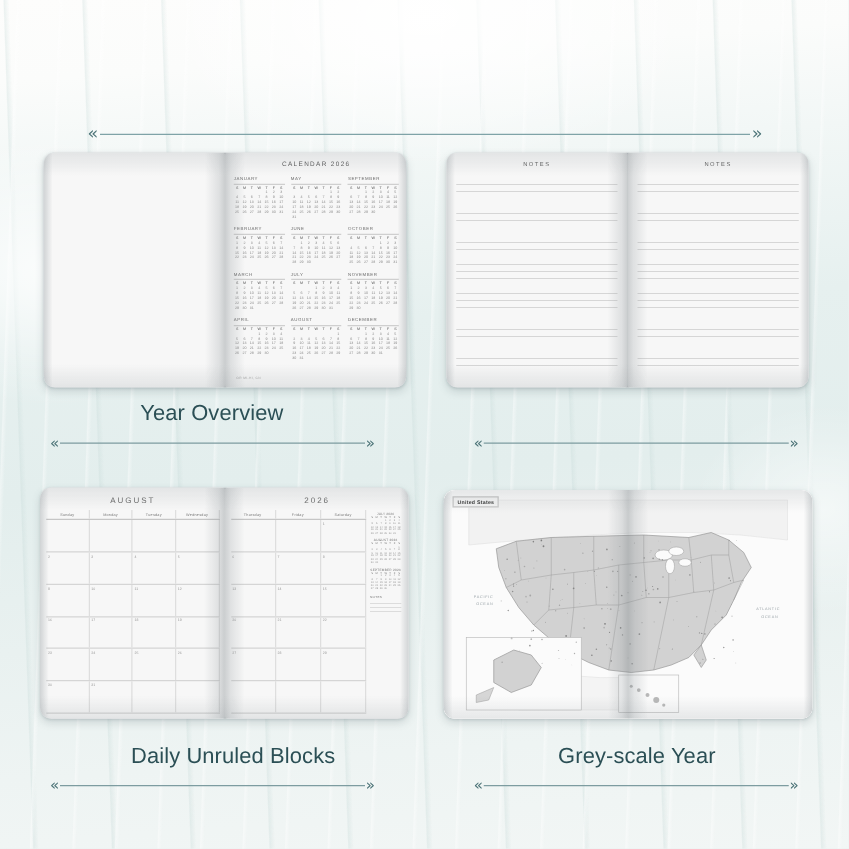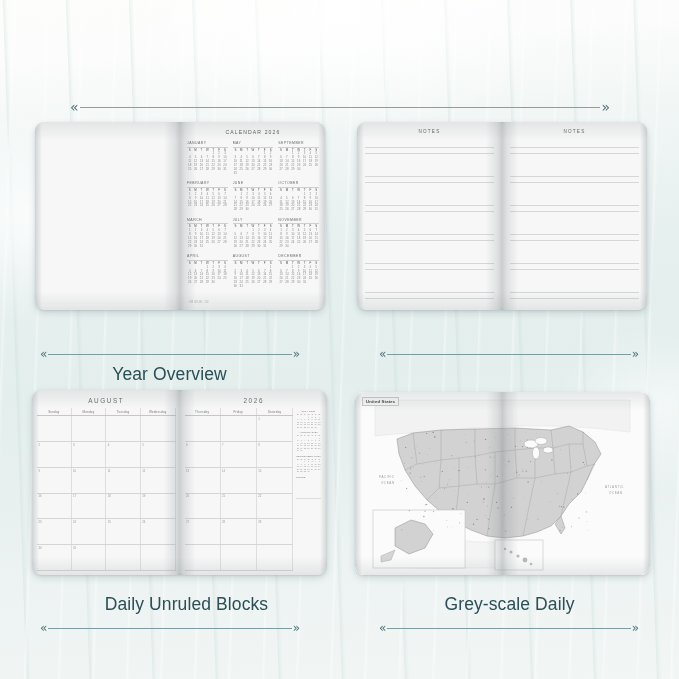--- a/index.html
+++ b/index.html
@@ -751,21 +751,21 @@
                   <span>30</span>
                   <span>31</span>
                 </div>
               </div>
             </div>
           <div class="fineprint">OR MI-HI, CN</div>
         </div>
       </div>
     </div>
   </div>
-  <div class="caption" style="left:0px; top:320px;margin-top:44px;">Year Overview</div>
+  <div class="caption" style="left:0px; top:320px;">Year Overview</div>
   <div class="divider cap" style="left:40px; top:348px;">
     <span class="chev l">«</span>
     <span class="line"></span>
     <span class="chev r">»</span>
   </div>
 
   <div class="shot" style="left:357px; top:122px; width:290px; height:188px;">
     <div class="book">
       <div class="pg left">
         <div class="notespage">
@@ -1320,20 +1320,20 @@
               <circle cx="234.0" cy="40.5" r="0.30" opacity="0.67"></circle>
               <circle cx="233.6" cy="138.4" r="0.38" opacity="0.38"></circle>
               <circle cx="196.9" cy="67.9" r="0.58" opacity="0.81"></circle>
               <circle cx="64.6" cy="61.2" r="0.65" opacity="0.42"></circle>
               <circle cx="68.9" cy="124.5" r="0.65" opacity="0.75"></circle>
             </g>
         </svg>
       </div>
     </div>
   </div>
-  <div class="caption" style="left:340px; top:594px;">Grey-scale Daily</div>
+  <div class="caption" style="left:340px; top:594px;">Grey-scale Year</div>
   <div class="divider cap" style="left:379px; top:622px;">
     <span class="chev l">«</span>
     <span class="line"></span>
     <span class="chev r">»</span>
   </div>
 
 </div>
 
 </body></html>

